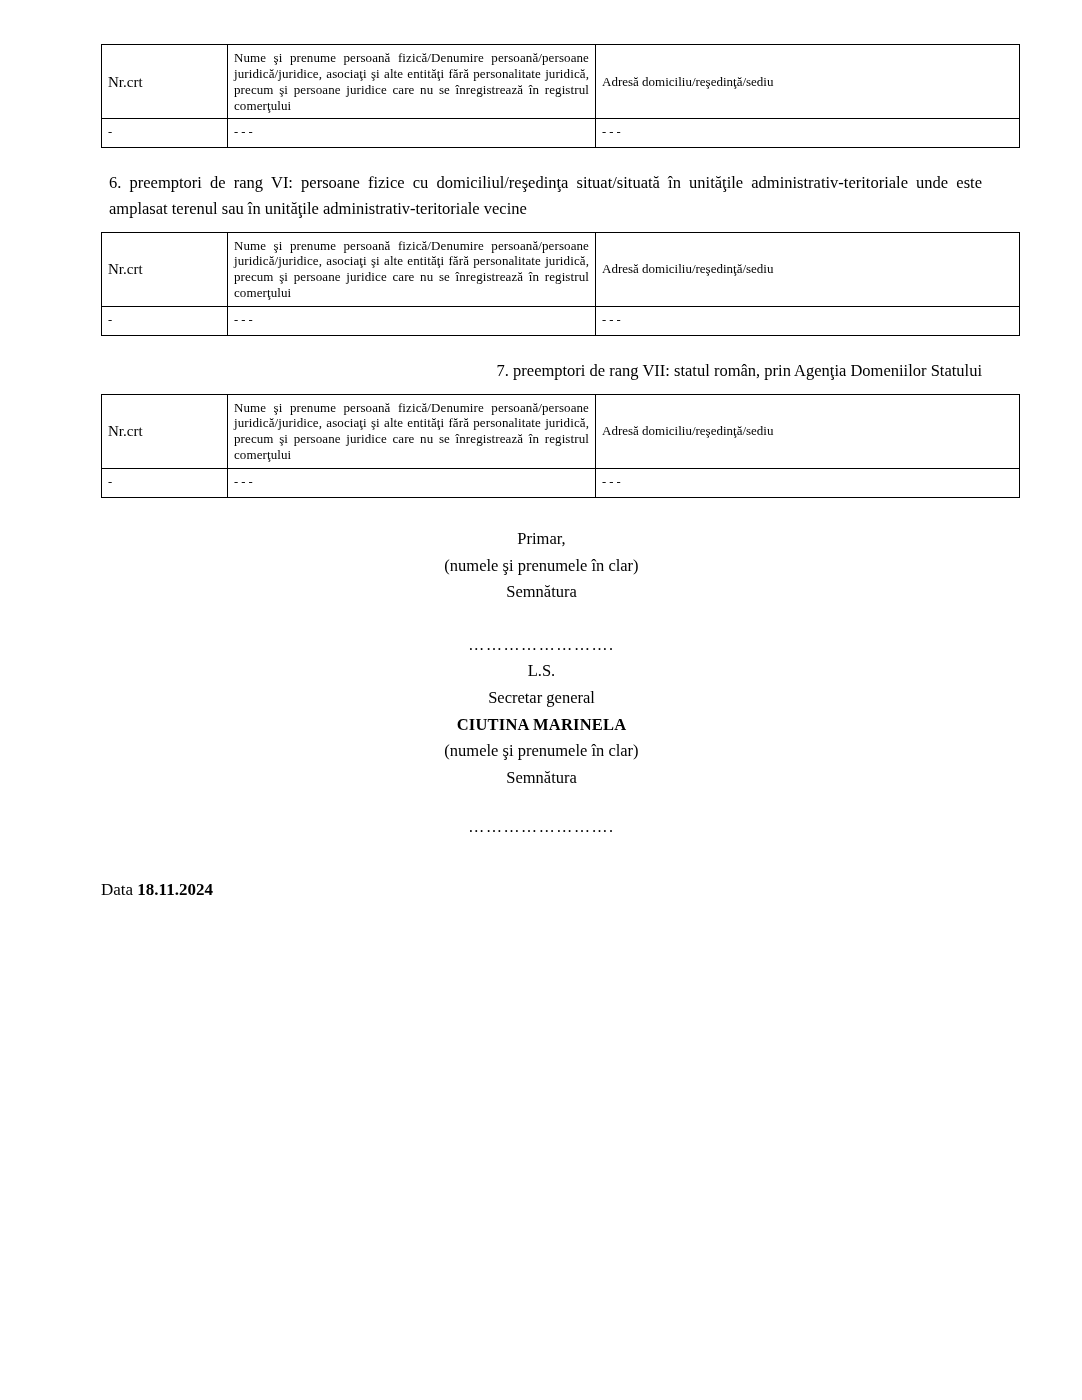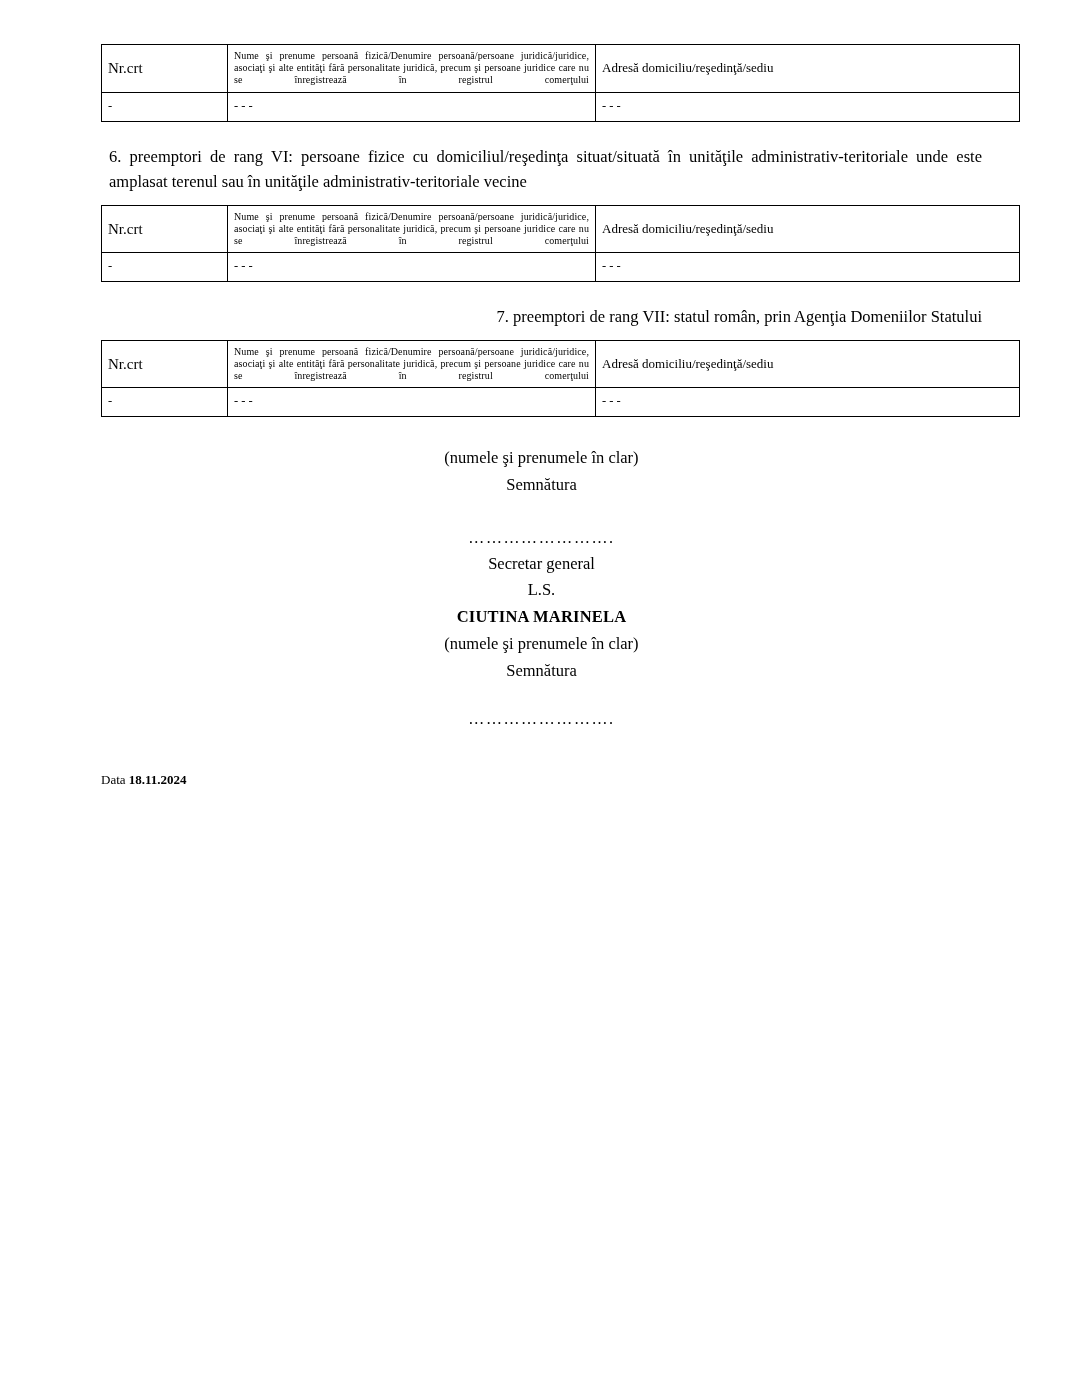--- a/index.html
+++ b/index.html
@@ -48,21 +48,21 @@
     width: 355px;
   }
   td.col-addr {
     width: 411px;
   }
   .hdr-nr {
     font-size: 15px;
     line-height: 1.2;
   }
   .hdr-name {
-    font-size: 10px;
+    font-size: 13px;
     line-height: 1.22;
     text-align: justify;
     text-align-last: justify;
     letter-spacing: 0.1px;
   }
   .hdr-addr {
     font-size: 13px;
     line-height: 1.2;
   }
   .cell-empty {
@@ -97,21 +97,21 @@
   .sig-block .dots {
     letter-spacing: 1.6px;
     font-size: 16px;
   }
   .spacer-lg { height: 26px; }
   .spacer-md { height: 22px; }
 
   
   .date-line {
     margin-top: 40px;
-    font-size: 13px;
+    font-size: 17px;
     text-align: left;
   }
   .date-line .bold { font-weight: bold; }
 </style>
 </head>
 <body>
 
 <div class="page">
   <div class="content">
 
@@ -194,26 +194,27 @@
           <div class="cell-empty">- - -</div>
         </td>
         <td class="col-addr">
           <div class="cell-empty">- - -</div>
         </td>
       </tr>
     </tbody>
       </table>
 
     <div class="sig-block">
+      <div>Primar,</div>
       <div>(numele şi prenumele în clar)</div>
       <div>Semnătura</div>
       <div class="spacer-lg"></div>
       <div class="dots">…………………….</div>
+      <div>L.S.</div>
       <div>Secretar general</div>
-      <div>L.S.</div>
       <div class="bold">CIUTINA MARINELA</div>
       <div>(numele şi prenumele în clar)</div>
       <div>Semnătura</div>
       <div class="spacer-md"></div>
       <div class="dots">…………………….</div>
     </div>
 
     <div class="date-line">
       <span>Data</span>
       <span class="bold">18.11.2024</span>

